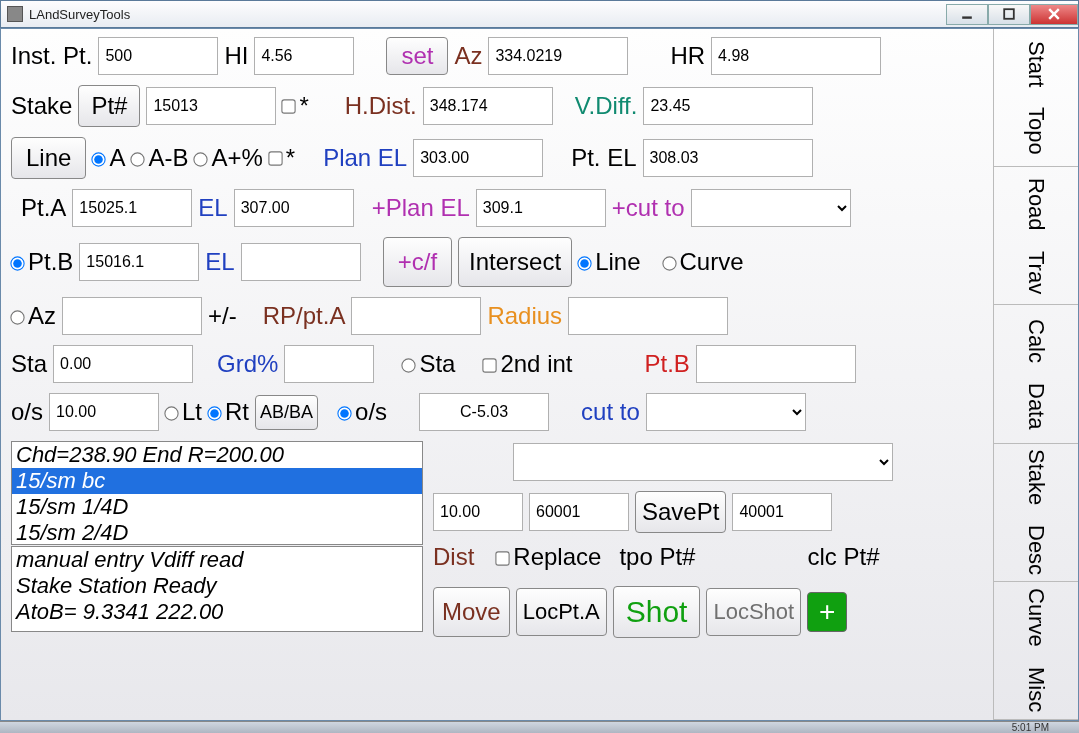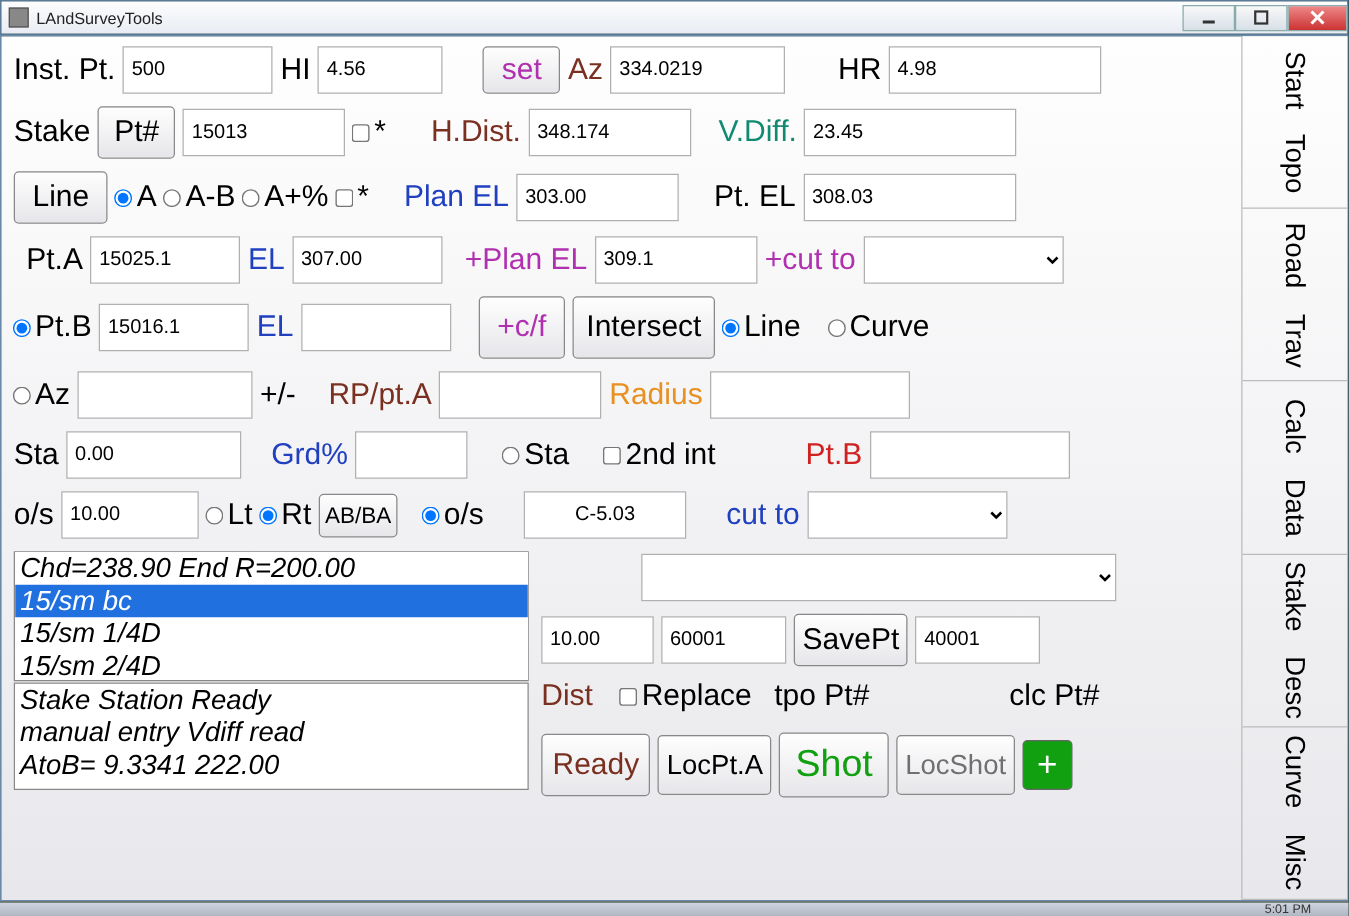--- a/index.html
+++ b/index.html
@@ -187,22 +187,22 @@
       <div style="display:flex; gap:10px;">
 
         <div style="width:412px; display:flex; flex-direction:column; gap:1px;font-style:italic;">
           <div class="listbox" style="height:104px" id="lb1">
               <div>Chd=238.90 End R=200.00</div>
               <div class="sel">15/sm bc</div>
               <div>15/sm 1/4D</div>
               <div>15/sm 2/4D</div>
             </div>
           <div class="listbox" style="height:86px" id="lb2">
+              <div>manual entry Vdiff read</div>
               <div>Stake Station Ready</div>
-              <div>manual entry Vdiff read</div>
               <div>AtoB= 9.3341  222.00</div>
             </div>
         </div>
 
         <div style="flex:1">
           <div class="row" style="margin-top:2px">
             <select class="fld" style="width:380px;margin-left:80px"><option>15/sm bc</option></select>
           </div>
           <div class="row">
             <input class="fld w90" value="10.00" style="">
@@ -213,21 +213,21 @@
           <div class="row" style="margin-bottom:15px">
             <span class="lbl c-brown">Dist</span>
             <span style="width:10px"></span>
             <label><input type="checkbox" style=""><span>Replace</span></label>
             <span style="width:6px"></span>
             <span class="lbl">tpo Pt#</span>
             <span style="width:100px"></span>
             <span class="lbl">clc Pt#</span>
           </div>
           <div class="row" style="margin-bottom:0">
-            <button class="btn c-brown" style="padding:10px 8px">Ready</button>
+            <button class="btn c-brown" style="padding:10px 8px">Move</button>
             <button class="btn" style="padding:10px 6px;font-size:22px">LocPt.A</button>
             <button class="btn c-green" style="padding:8px 12px;font-size:30px">Shot</button>
             <button class="btn c-gray" style="padding:10px 6px;font-size:22px">LocShot</button>
             <div class="plus-btn">+</div>
           </div>
         </div>
       </div>
 
     </div>
 

